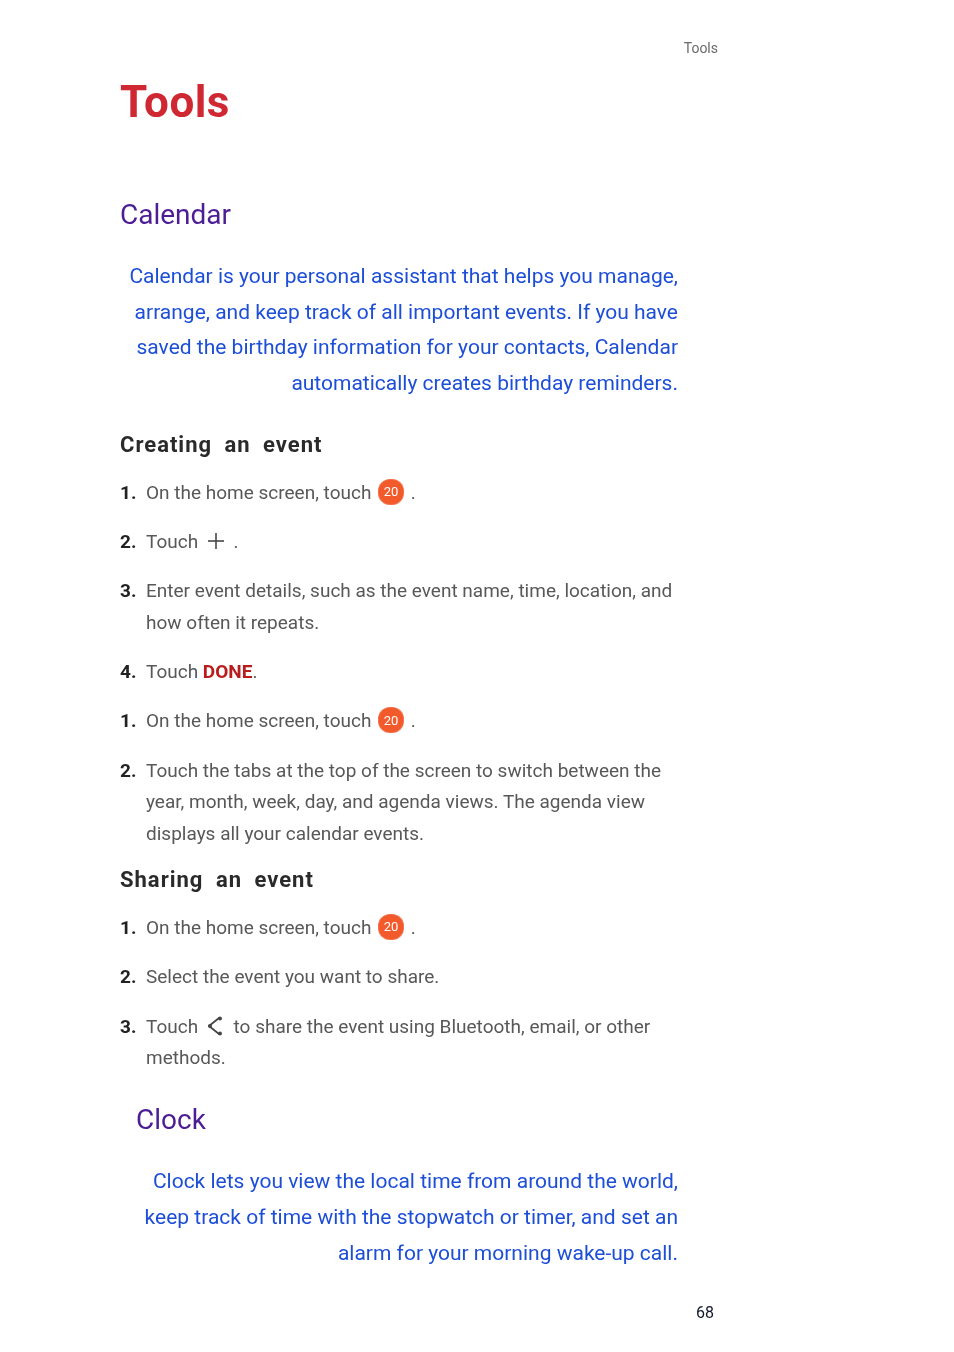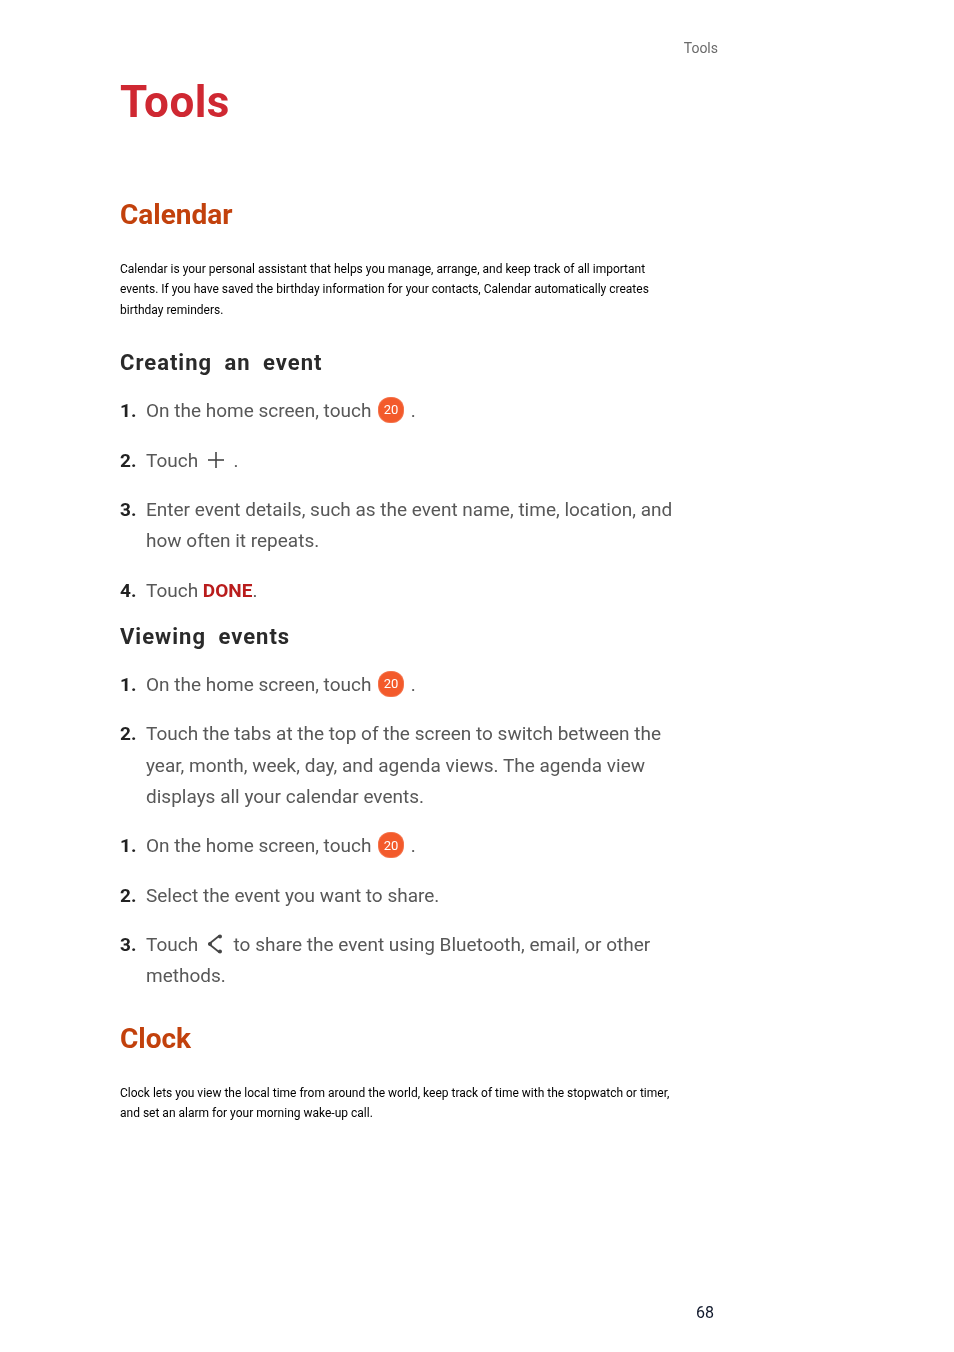--- a/index.html
+++ b/index.html
@@ -33,30 +33,31 @@
   h1.title {
     font-size: 44px;
     font-weight: 700;
     color: #cf2832;
     margin-top: 36px;
     margin-bottom: 70px;
     letter-spacing: 0.5px;
   }
   h2.section {
     font-size: 28px;
-    font-weight: 700;
-    color: #c2410c;
+    font-weight: 400;
+    color: #4c1d95;
     margin-top: 10px;
     margin-bottom: 28px;
   }
   p.intro {
-    font-size: 12px;
+    font-size: 21px;
     line-height: 1.7;
-    color: #000000;
+    color: #1d4ed8;
     margin-bottom: 30px;
+    text-align: right;
   }
   h3.subsection {
     font-size: 22px;
     font-weight: 700;
     color: #2a2a2a;
     margin-top: 16px;
     margin-bottom: 20px;
     letter-spacing: 1px;
     word-spacing: 6px;
   }
@@ -160,36 +161,36 @@
     <span class="body">Enter event details, such as the event name, time, location, and how often it repeats.</span>
   </div>
 
   <div class="step">
     <span class="num">4.</span>
     <span class="body">
       <span>Touch </span><span class="done">DONE</span><span>.</span>
     </span>
   </div>
 
-  <h3 class="subsection">Viewing events</h3>
 
   <div class="step">
     <span class="num">1.</span>
     <span class="body">
       <span>On the home screen, touch </span>
       <span class="icon-cal">20</span>
       <span> .</span>
     </span>
   </div>
 
   <div class="step">
     <span class="num">2.</span>
     <span class="body">Touch the tabs at the top of the screen to switch between the year, month, week, day, and agenda views. The agenda view displays all your calendar events.</span>
   </div>
 
+  <h3 class="subsection">Sharing an event</h3>
 
   <div class="step">
     <span class="num">1.</span>
     <span class="body">
       <span>On the home screen, touch </span>
       <span class="icon-cal">20</span>
       <span> .</span>
     </span>
   </div>
 
@@ -207,19 +208,19 @@
           <polyline points="14,3 4,11 14,19" fill="none" stroke="#464646" stroke-width="1.8" stroke-linejoin="round" stroke-linecap="round"></polyline>
           <circle cx="15" cy="3.5" r="2" fill="#464646"></circle>
           <circle cx="5" cy="11" r="2" fill="#464646"></circle>
           <circle cx="15" cy="18.5" r="2" fill="#464646"></circle>
         </svg>
       </span>
       <span> to share the event using Bluetooth, email, or other methods.</span>
     </span>
   </div>
 
-  <h2 class="section" style="margin-top:30px;">Clock</h2>
+  <h2 class="section" style="margin-top:30px;margin-left:16px;">Clock</h2>
 
   <p class="intro">Clock lets you view the local time from around the world, keep track of time with the stopwatch or timer, and set an alarm for your morning wake-up call.</p>
 
   <div class="page-number">68</div>
 
 </div>
 
 </body></html>

